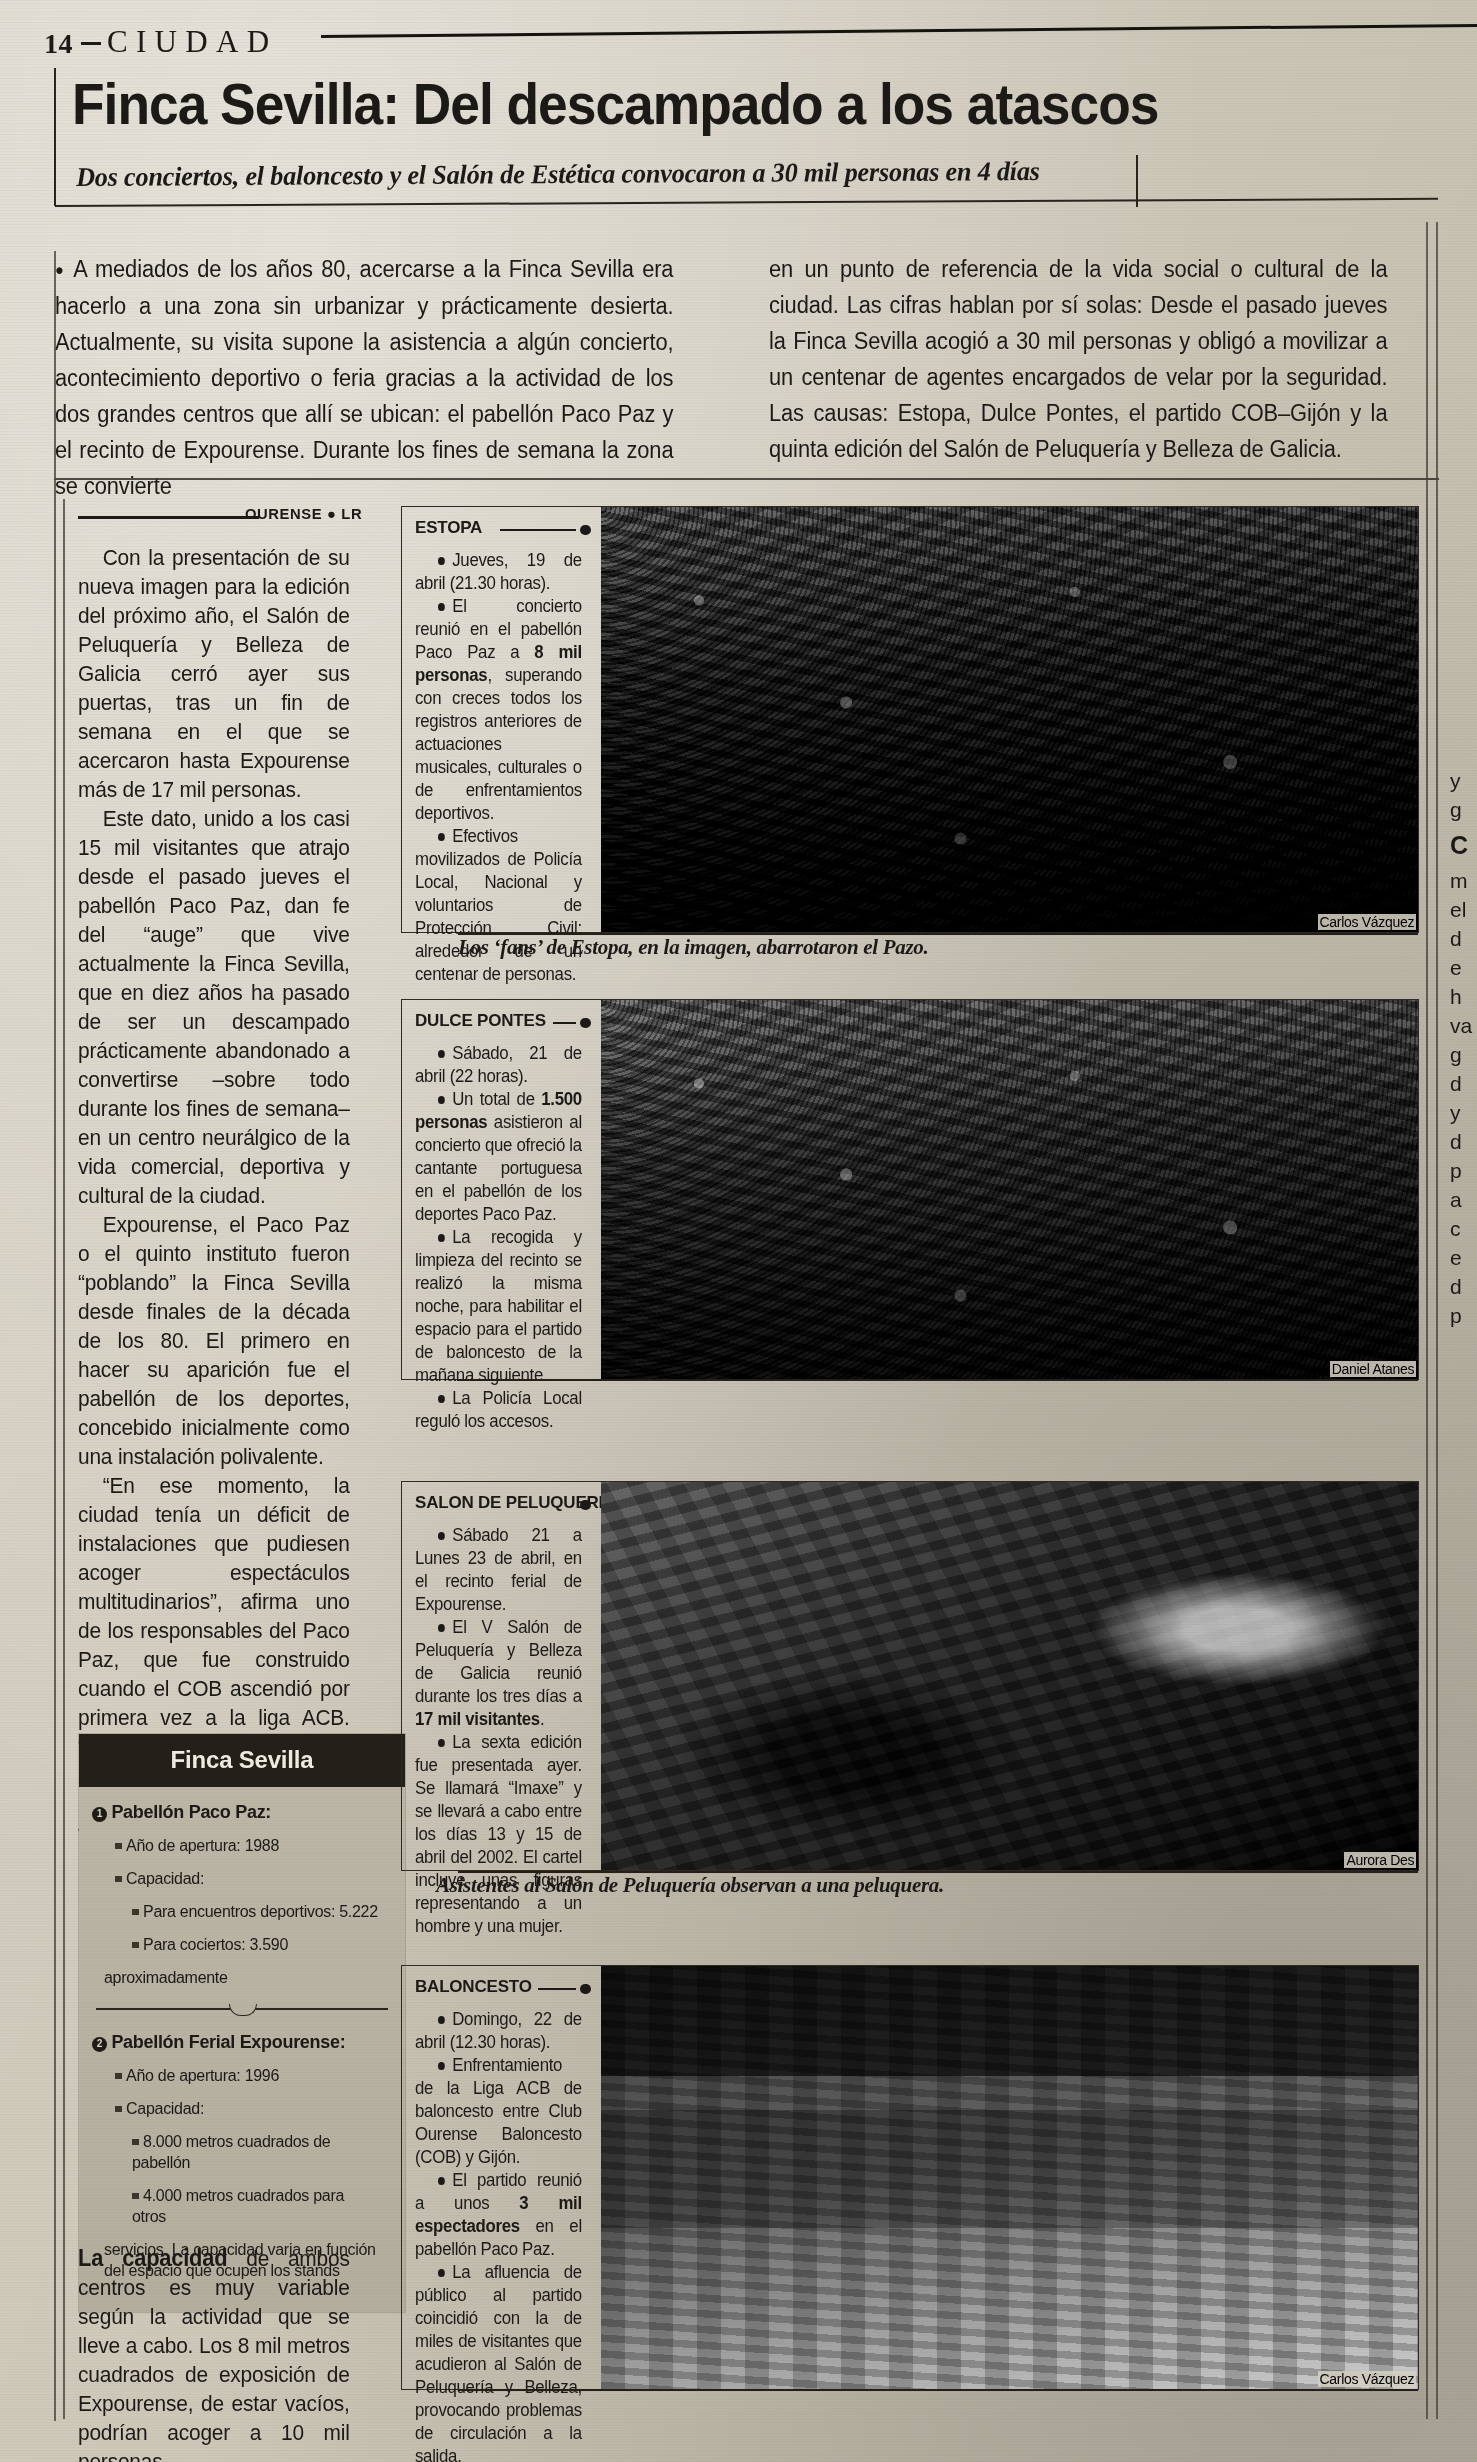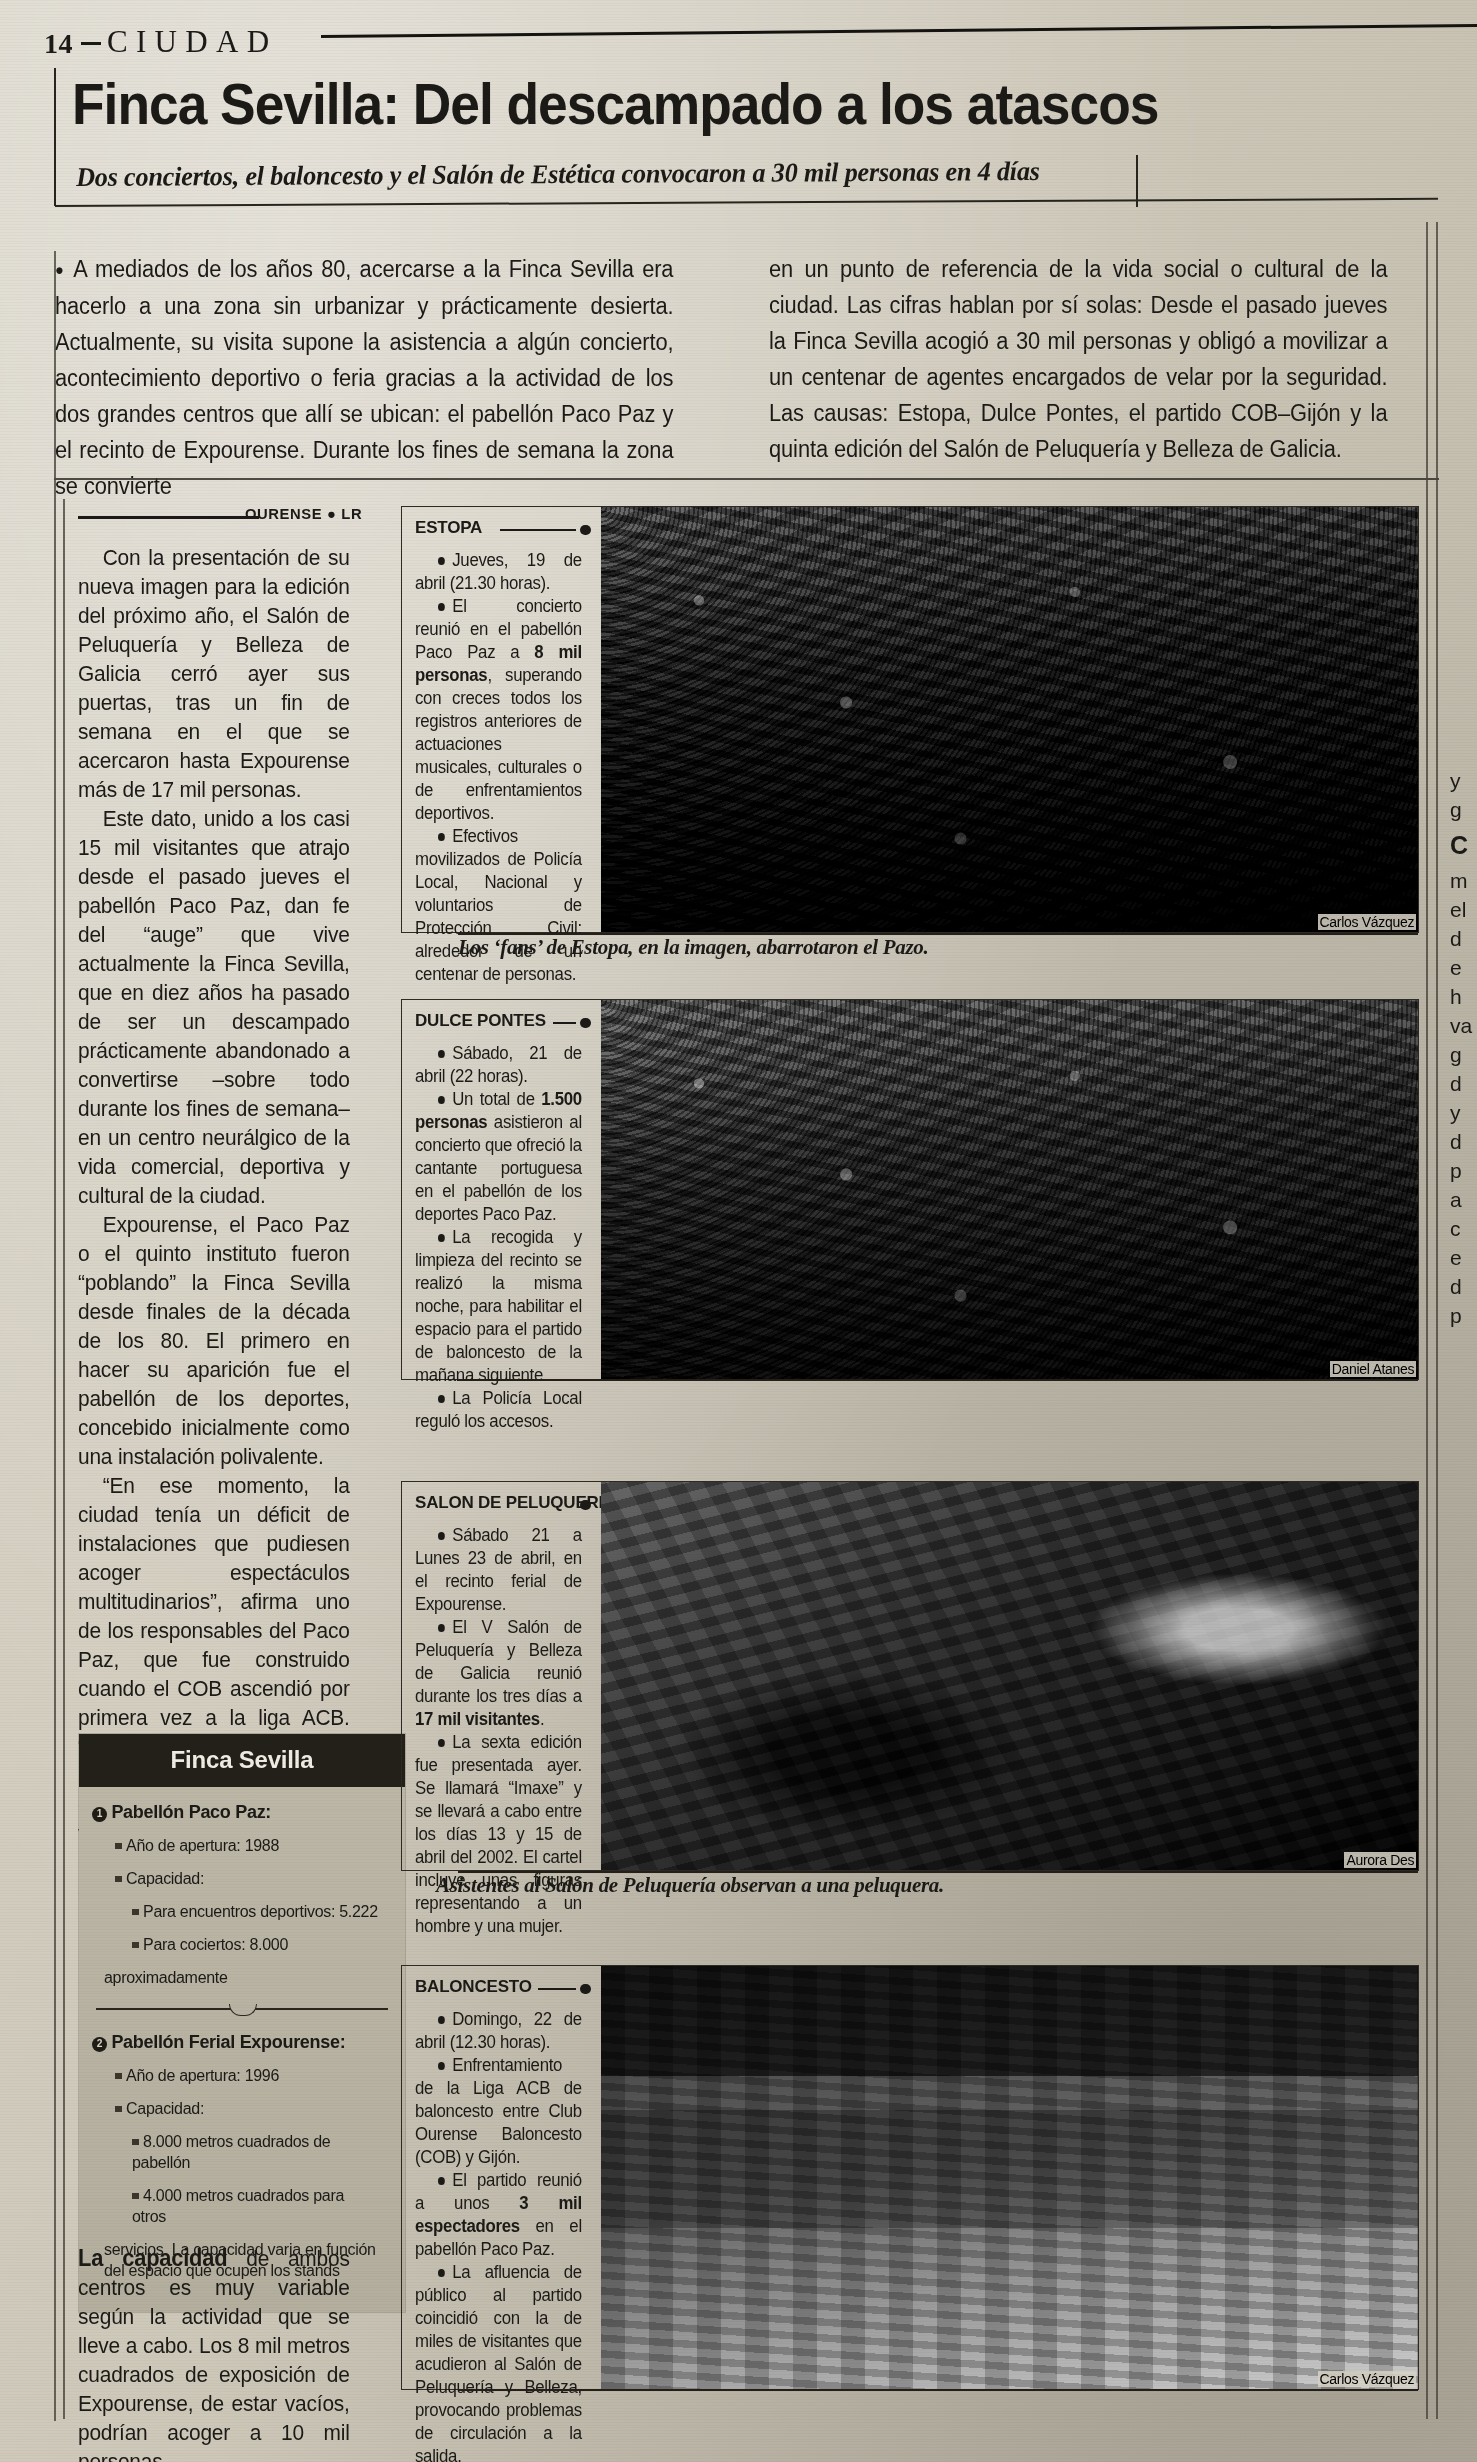--- a/index.html
+++ b/index.html
@@ -296,21 +296,21 @@
     <div class="factbox-head">Finca Sevilla</div>
     <div class="factbox-body">
 
       <div>
         <p class="fb-title">
           <span class="numdot">1</span><span>Pabellón Paco Paz:</span>
         </p>
         <p class="fb-l1"><span class="sq"></span><span>Año de apertura: 1988</span></p>
         <p class="fb-l1"><span class="sq"></span><span>Capacidad:</span></p>
         <p class="fb-l2"><span class="sq"></span><span>Para encuentros deportivos: 5.222</span></p>
-        <p class="fb-l2"><span class="sq"></span><span>Para cociertos: 8.000</span></p>
+        <p class="fb-l2"><span class="sq"></span><span>Para cociertos: 3.590</span></p>
         <p class="fb-plain">aproximadamente</p>
       </div>
 
       <div class="fb-sep">
         <span class="bar"></span>
         <span class="notch"></span>
       </div>
 
       <div>
         <p class="fb-title">

